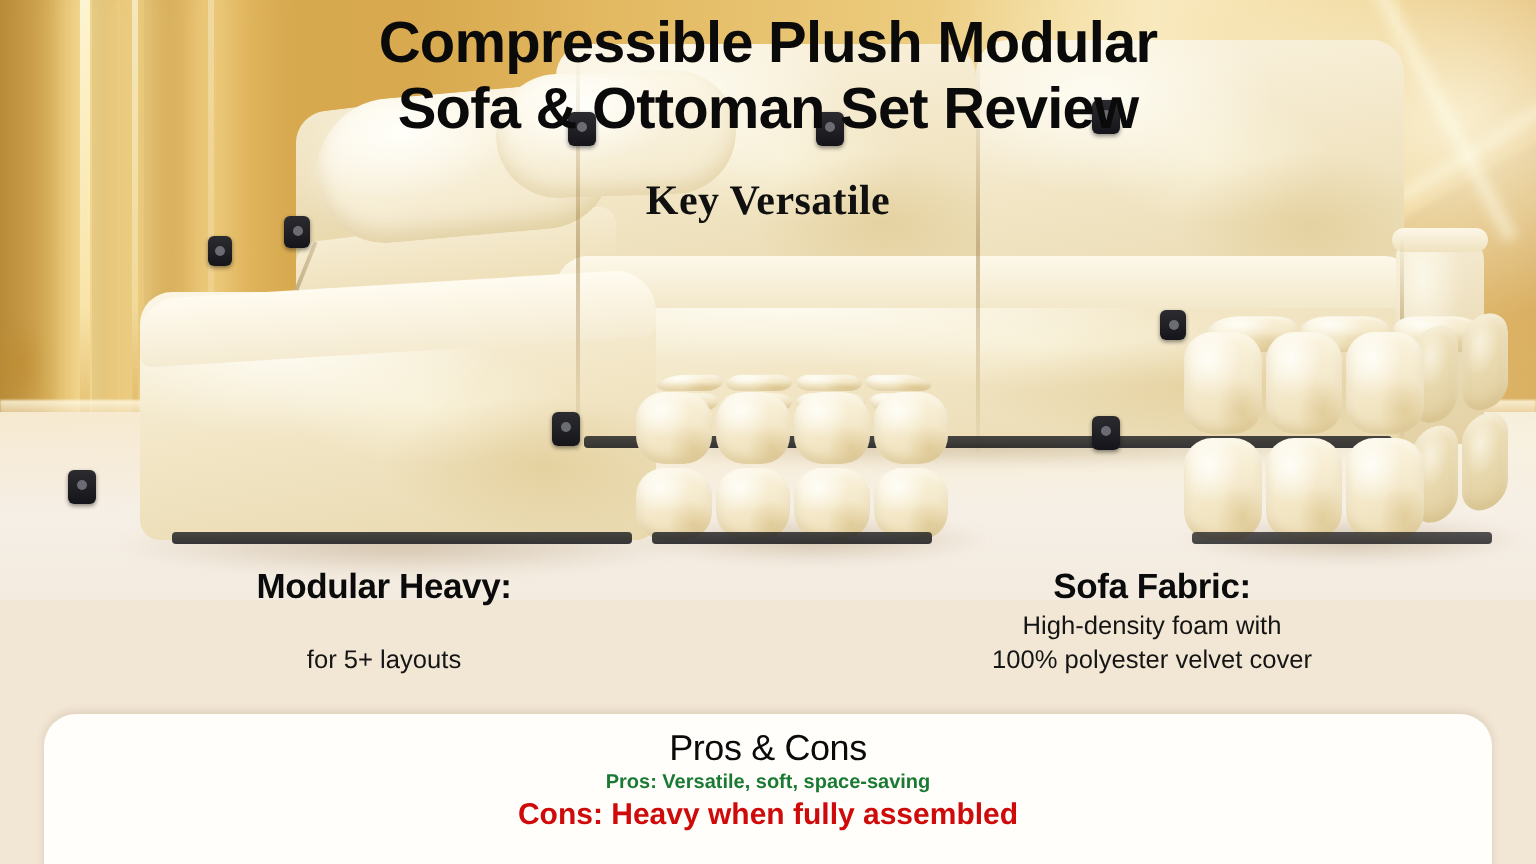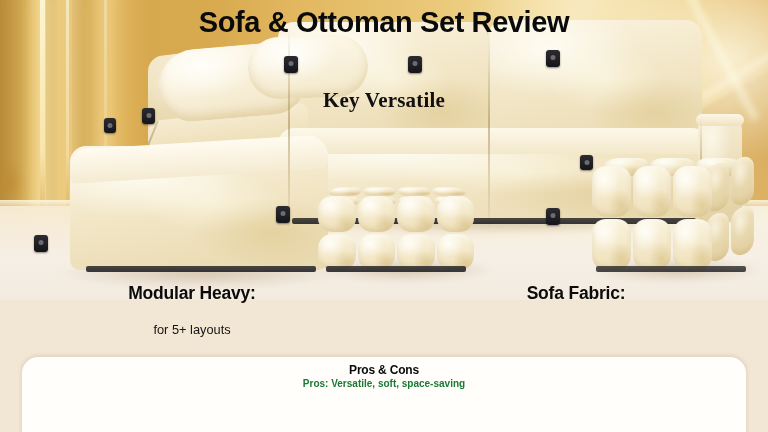--- a/index.html
+++ b/index.html
@@ -312,21 +312,21 @@
   }
   .fcol p { font-size:12.8px; color:#151515; line-height:1.28; }
 
   .proscons {
     position:absolute; left:22px; top:357px; width:724px; height:80px;
     background:#fffefb;
     border-radius:16px 16px 0 0;
     box-shadow:0 -1px 4px rgba(120,95,60,.18);
     text-align:center; padding-top:6px;
   }
-  .pc-title { font-size:12px; font-weight:bold; color:#0a0a0a; line-height:1.25; letter-spacing:-.2px; }
+  .pc-title { font-size:18px; font-weight:normal; color:#0a0a0a; line-height:1.25; letter-spacing:-.2px; }
   .pc-pros { font-size:10px; font-weight:bold; color:#1a7a33; line-height:1.28; }
   .pc-cons { font-size:15px; font-weight:bold; color:#cf0a0a; line-height:1.28; }
 </style>
 </head>
 <body>
 
 <div id="stage">
 
   <div class="scene">
 
@@ -435,36 +435,42 @@
           <div class="puff"></div>
         <div class="puff"></div>
           <div class="puff"></div>
           <div class="puff"></div>
       </div>
     </div>
     <div class="ott-r-base"></div>
   </div>
 
   <div class="title">
+    <div>Compressible Plush Modular</div>
     <div>Sofa &amp; Ottoman Set Review</div>
   </div>
 
   <div class="subtitle">Key Versatile</div>
 
   <div class="features">
     <div class="fcol">
       <h3>Modular Heavy:</h3>
       <p>
         <br>
         <span>for 5+ layouts</span>
       </p>
     </div>
     <div class="fcol">
       <h3>Sofa Fabric:</h3>
+      <p>
+        <span>High-density foam with</span><br>
+        <span>100% polyester velvet cover</span>
+      </p>
     </div>
   </div>
 
   <div class="proscons">
     <div class="pc-title">Pros &amp; Cons</div>
     <div class="pc-pros">Pros: Versatile, soft, space-saving</div>
+    <div class="pc-cons">Cons: Heavy when fully assembled</div>
   </div>
 
 </div>
 
 </body></html>

